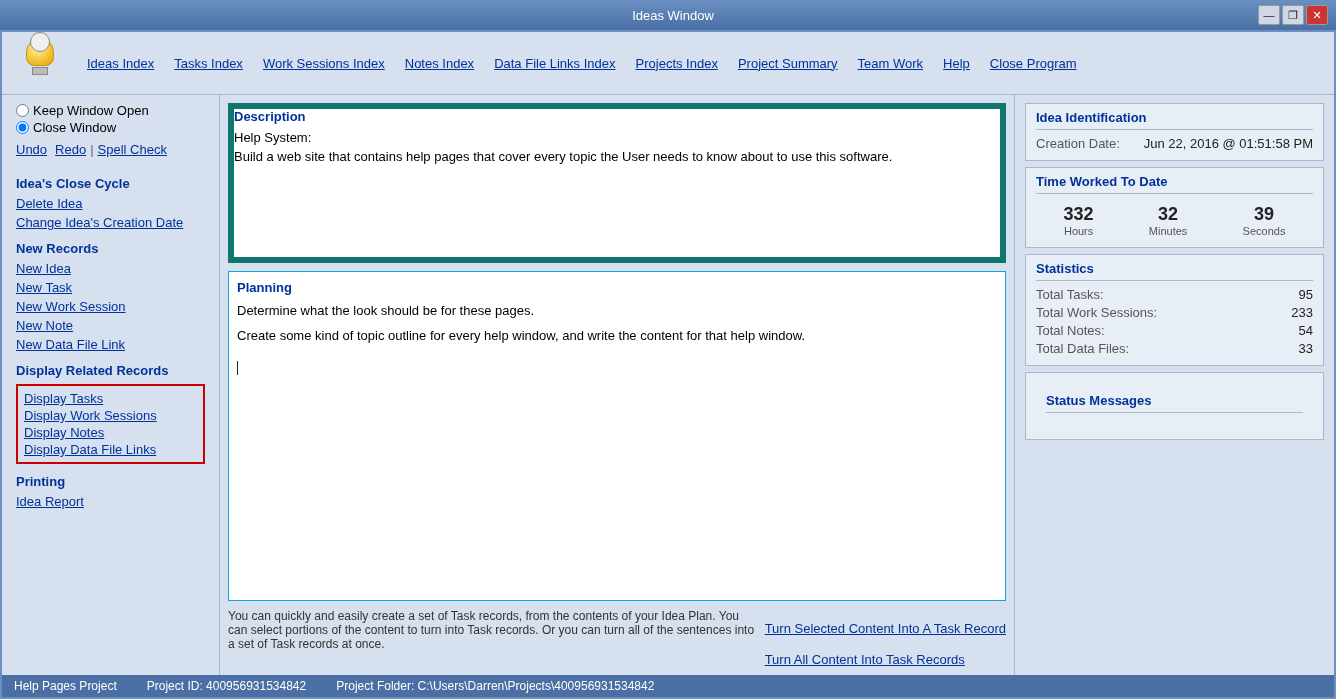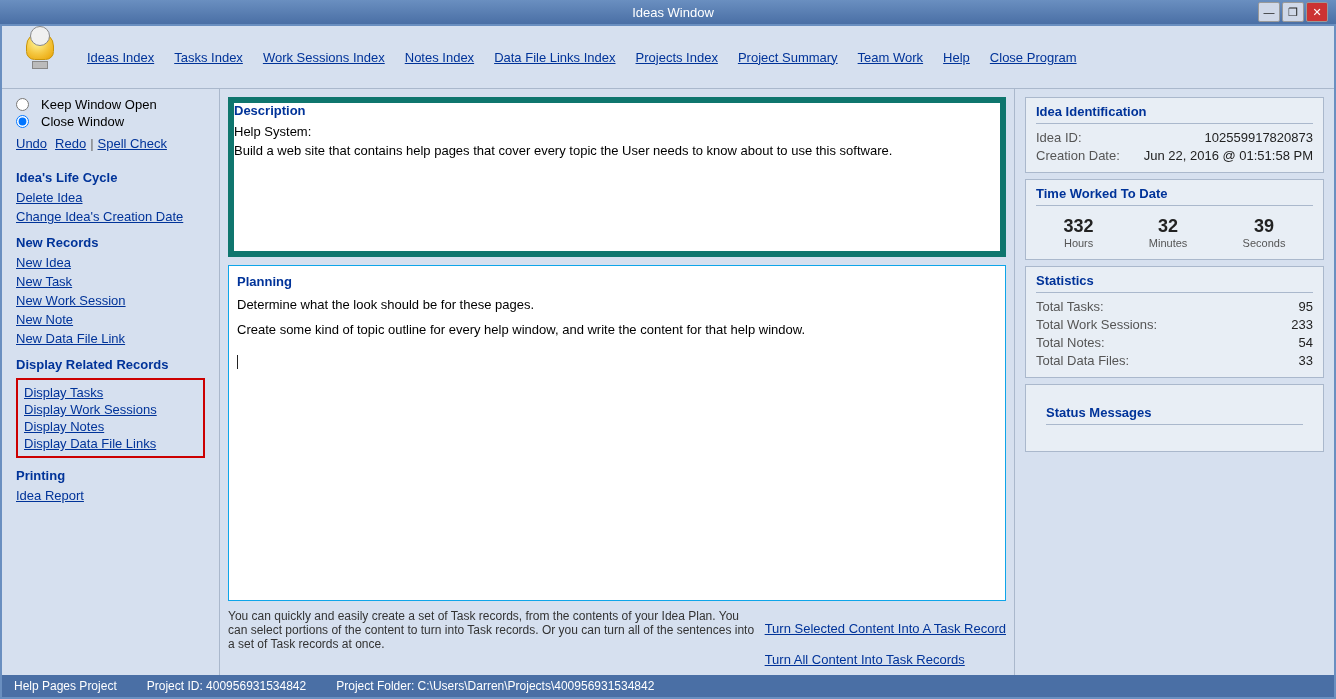--- a/index.html
+++ b/index.html
@@ -10,21 +10,21 @@
       width: 1336px;
       height: 699px;
       overflow: hidden;
       display: flex;
       flex-direction: column;
     }
 
     
     .title-bar {
       background: linear-gradient(to bottom, #6a8fc0, #4a6fa5);
-      height: 24px;
+      height: 30px;
       display: flex;
       align-items: center;
       justify-content: space-between;
       padding: 0 8px;
       color: white;
       font-size: 13px;
     }
     .title-bar-left { width: 80px; }
     .title-bar-title { flex: 1; text-align: center; }
     .title-bar-controls { display: flex; gap: 2px; }
@@ -94,21 +94,21 @@
       min-width: 218px;
       background: #d6e0ef;
       border-right: 1px solid #aab8cc;
       padding: 8px 14px;
       display: flex;
       flex-direction: column;
       gap: 2px;
       overflow-y: auto;
     }
     .sidebar-radio-group { display: flex; flex-direction: column; gap: 2px; margin-bottom: 4px; }
-    .sidebar-radio { display: flex; align-items: center; gap: 12px; cursor: pointer; }
+    .sidebar-radio { display: flex; align-items: center; gap: 4px; cursor: pointer; }
     .sidebar-radio input { margin: 0; }
     .sidebar-undo-row { display: flex; align-items: center; gap: 2px; margin-bottom: 8px; }
     .sidebar-link {
       color: #003399;
       text-decoration: underline;
       cursor: pointer;
       font-size: 13px;
       padding: 1px 0;
     }
     .sidebar-section-label {
@@ -339,21 +339,21 @@
       </div>
 
       <div class="sidebar-undo-row">
         <span class="sidebar-link">Undo</span>
         <span class="sidebar-separator"> </span>
         <span class="sidebar-link">Redo</span>
         <span class="sidebar-separator">|</span>
         <span class="sidebar-link">Spell Check</span>
       </div>
 
-      <div class="sidebar-section-label">Idea's Life Cycle</div>
+      <div class="sidebar-section-label">Idea's Close Cycle</div>
       <span class="sidebar-link">Delete Idea</span>
       <span class="sidebar-link">Change Idea's Creation Date</span>
 
       <div class="sidebar-section-label">New Records</div>
       <span class="sidebar-link">New Idea</span>
       <span class="sidebar-link">New Task</span>
       <span class="sidebar-link">New Work Session</span>
       <span class="sidebar-link">New Note</span>
       <span class="sidebar-link">New Data File Link</span>
 
@@ -393,24 +393,20 @@
           <span class="bottom-bar-link">Turn All Content Into Task Records</span>
         </div>
       </div>
 
     </div>
 
     <div class="right-panel">
 
       <div class="panel-section">
         <div class="panel-section-title">Idea Identification</div>
-        <div class="panel-row">
-          <span class="panel-label">Idea ID:</span>
-          <span class="panel-value">102559917820873</span>
-        </div>
         <div class="panel-row">
           <span class="panel-label">Creation Date:</span>
           <span class="panel-value">Jun  22, 2016 @ 01:51:58 PM</span>
         </div>
       </div>
 
       <div class="panel-section">
         <div class="panel-section-title">Time Worked To Date</div>
         <div class="time-worked">
           <div class="time-worked-item">

